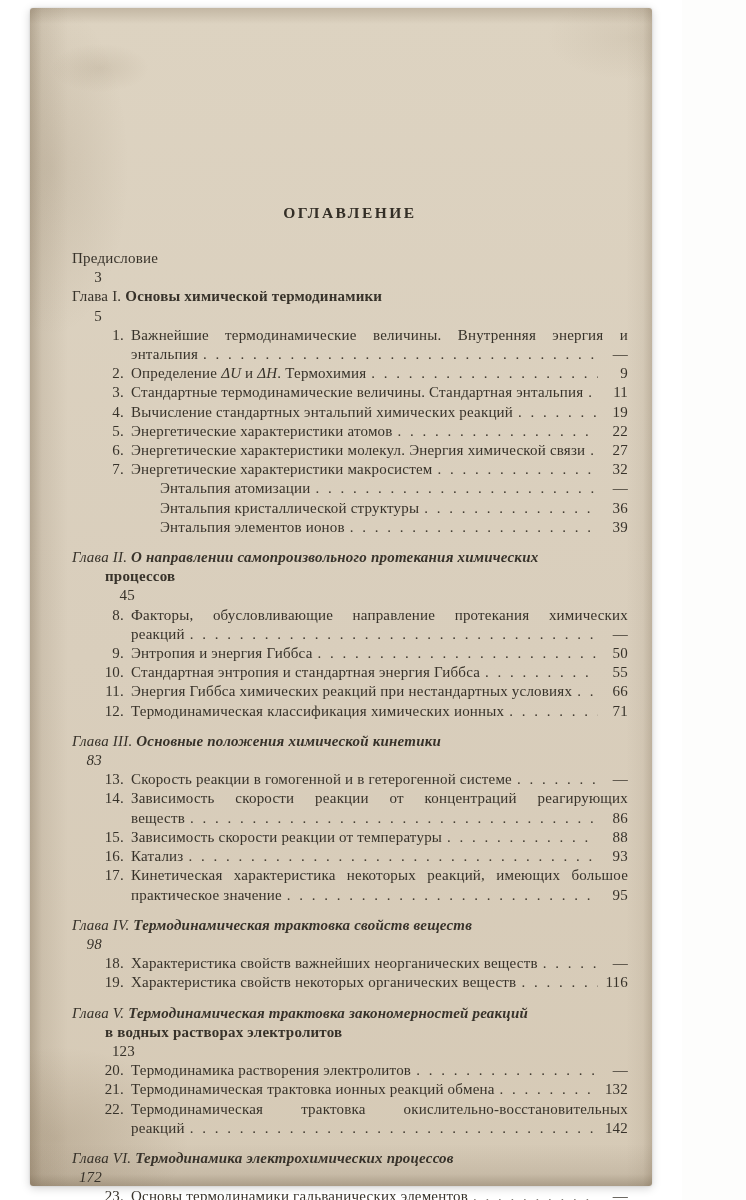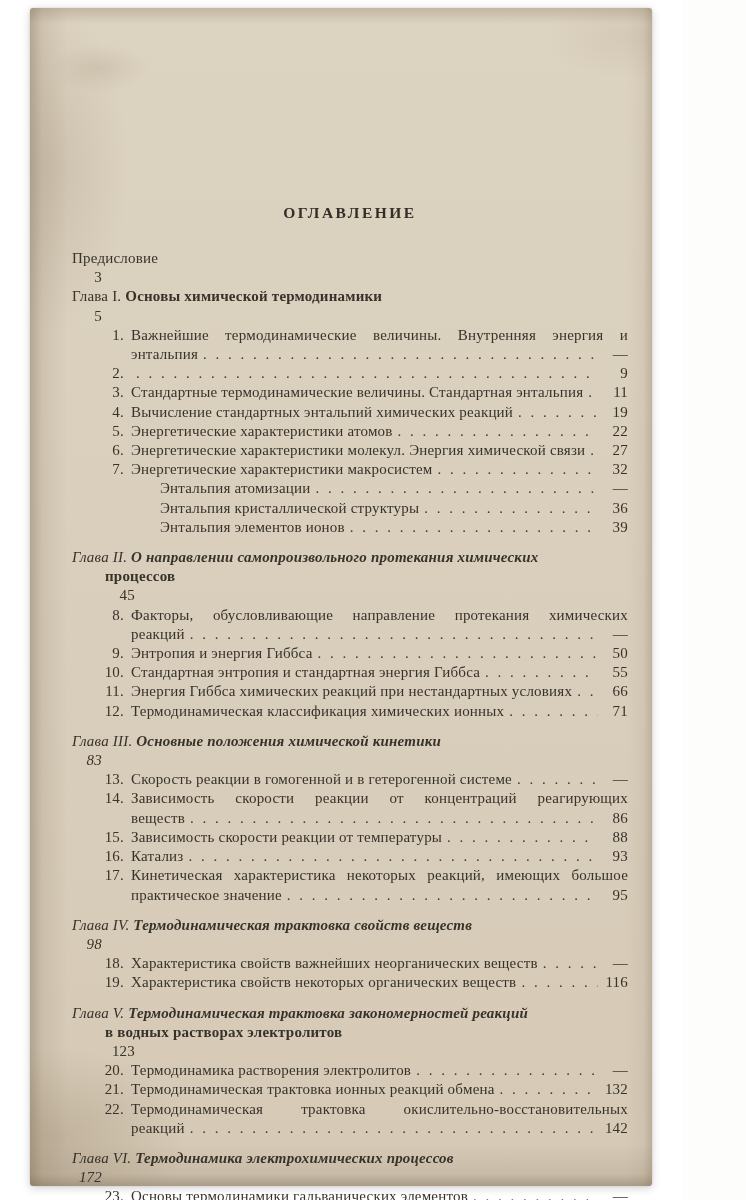--- a/index.html
+++ b/index.html
@@ -125,20 +125,21 @@
             <span class="num">1.</span>
             <span class="label"><span>Важнейшие термодинамические величины. Внутренняя энергия и</span></span>
           </div>
           <div class="row lvl-cont">
             <span class="label"><span>энтальпия</span></span>
             <span class="dots">. . . . . . . . . . . . . . . . . . . . . . . . . . . . . . . . . . . . . . . . . . . . . . . . . . . . . . . . . . . . . . . . . . . . . . . . . . . . . . . . . . . . . . . . . . </span>
             <span class="pg">—</span>
           </div>
           <div class="row lvl-num">
             <span class="num">2.</span>
+            <span class="label"><span>Определение </span><span class="i">ΔU</span><span> и </span><span class="i">ΔH</span><span>. Термохимия</span></span>
             <span class="dots">. . . . . . . . . . . . . . . . . . . . . . . . . . . . . . . . . . . . . . . . . . . . . . . . . . . . . . . . . . . . . . . . . . . . . . . . . . . . . . . . . . . . . . . . . . </span>
             <span class="pg">9</span>
           </div>
           <div class="row lvl-num">
             <span class="num">3.</span>
             <span class="label"><span>Стандартные термодинамические величины. Стандартная энтальпия</span></span>
             <span class="dots">. . . . . . . . . . . . . . . . . . . . . . . . . . . . . . . . . . . . . . . . . . . . . . . . . . . . . . . . . . . . . . . . . . . . . . . . . . . . . . . . . . . . . . . . . . </span>
             <span class="pg">11</span>
           </div>
           <div class="row lvl-num">

